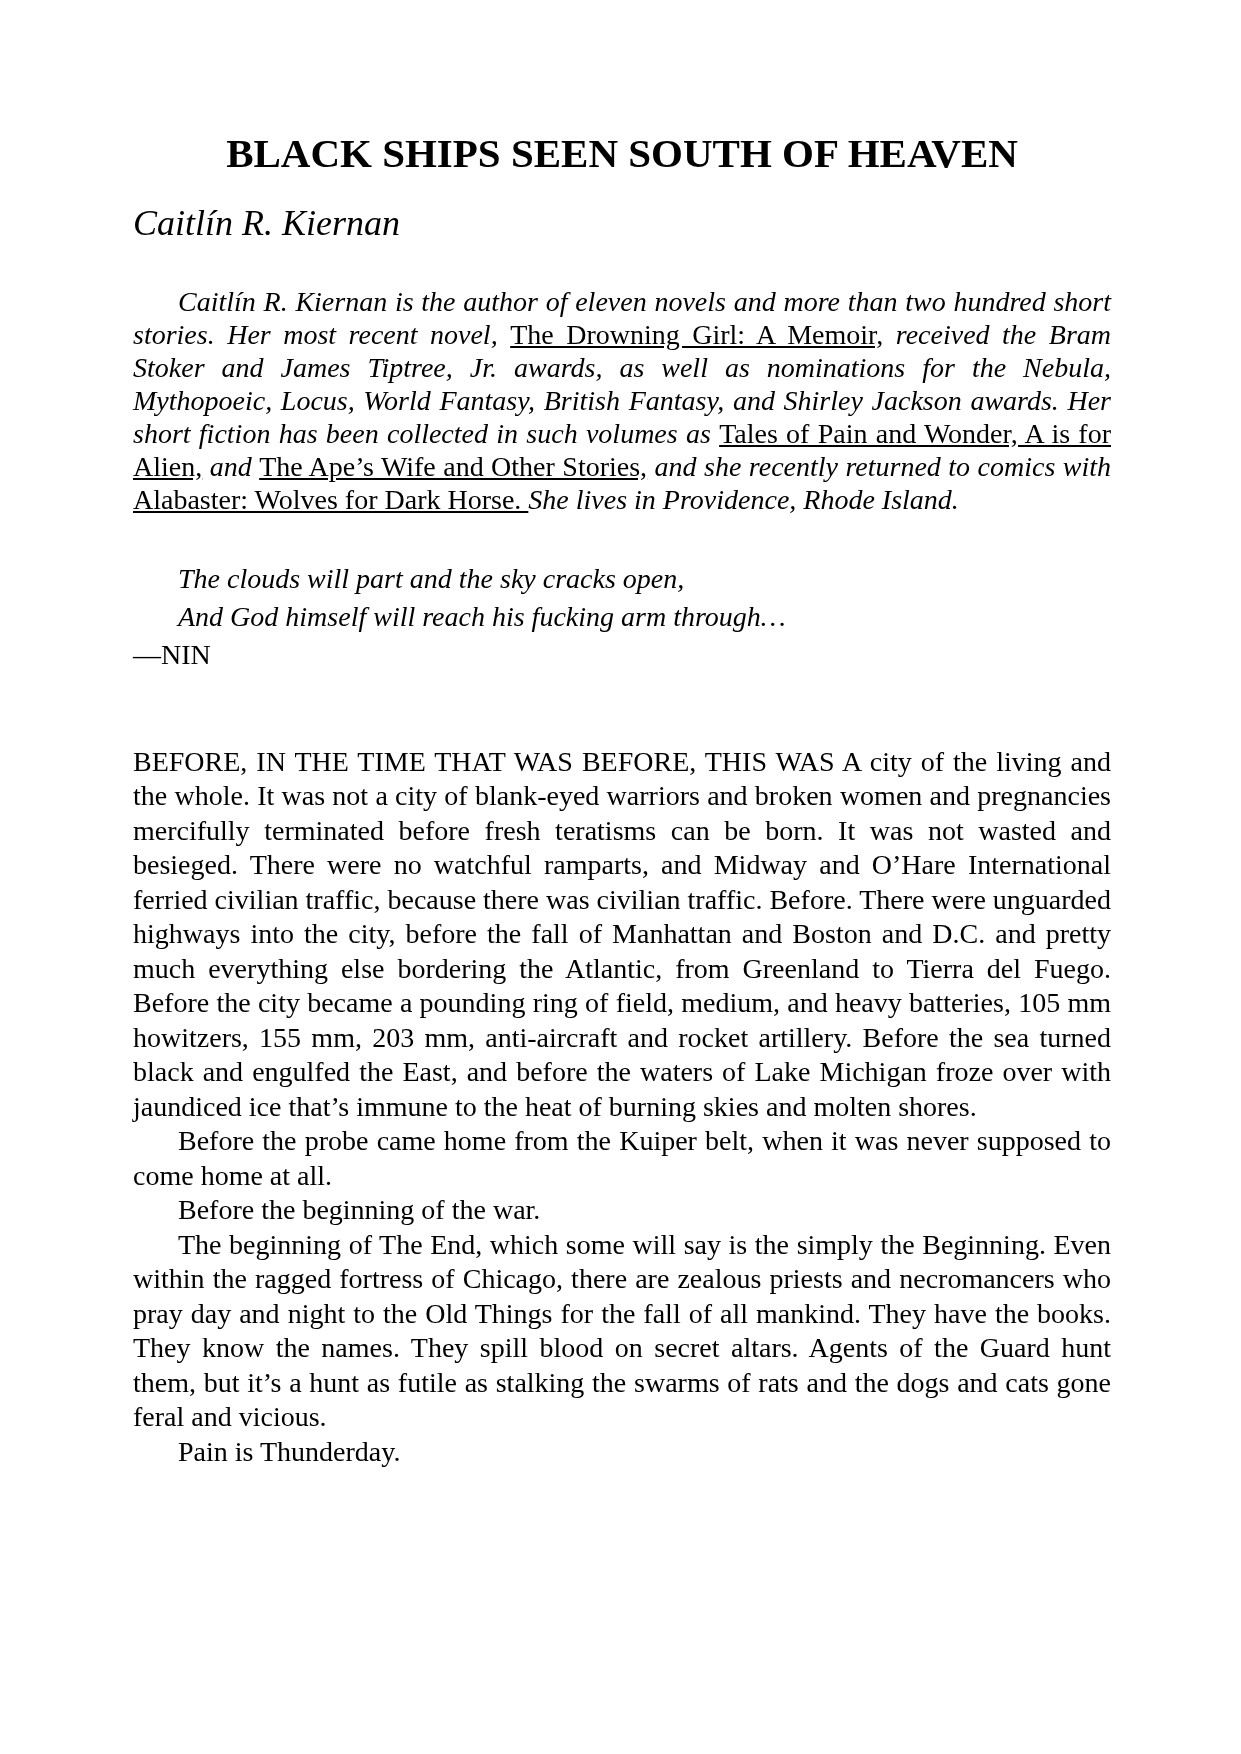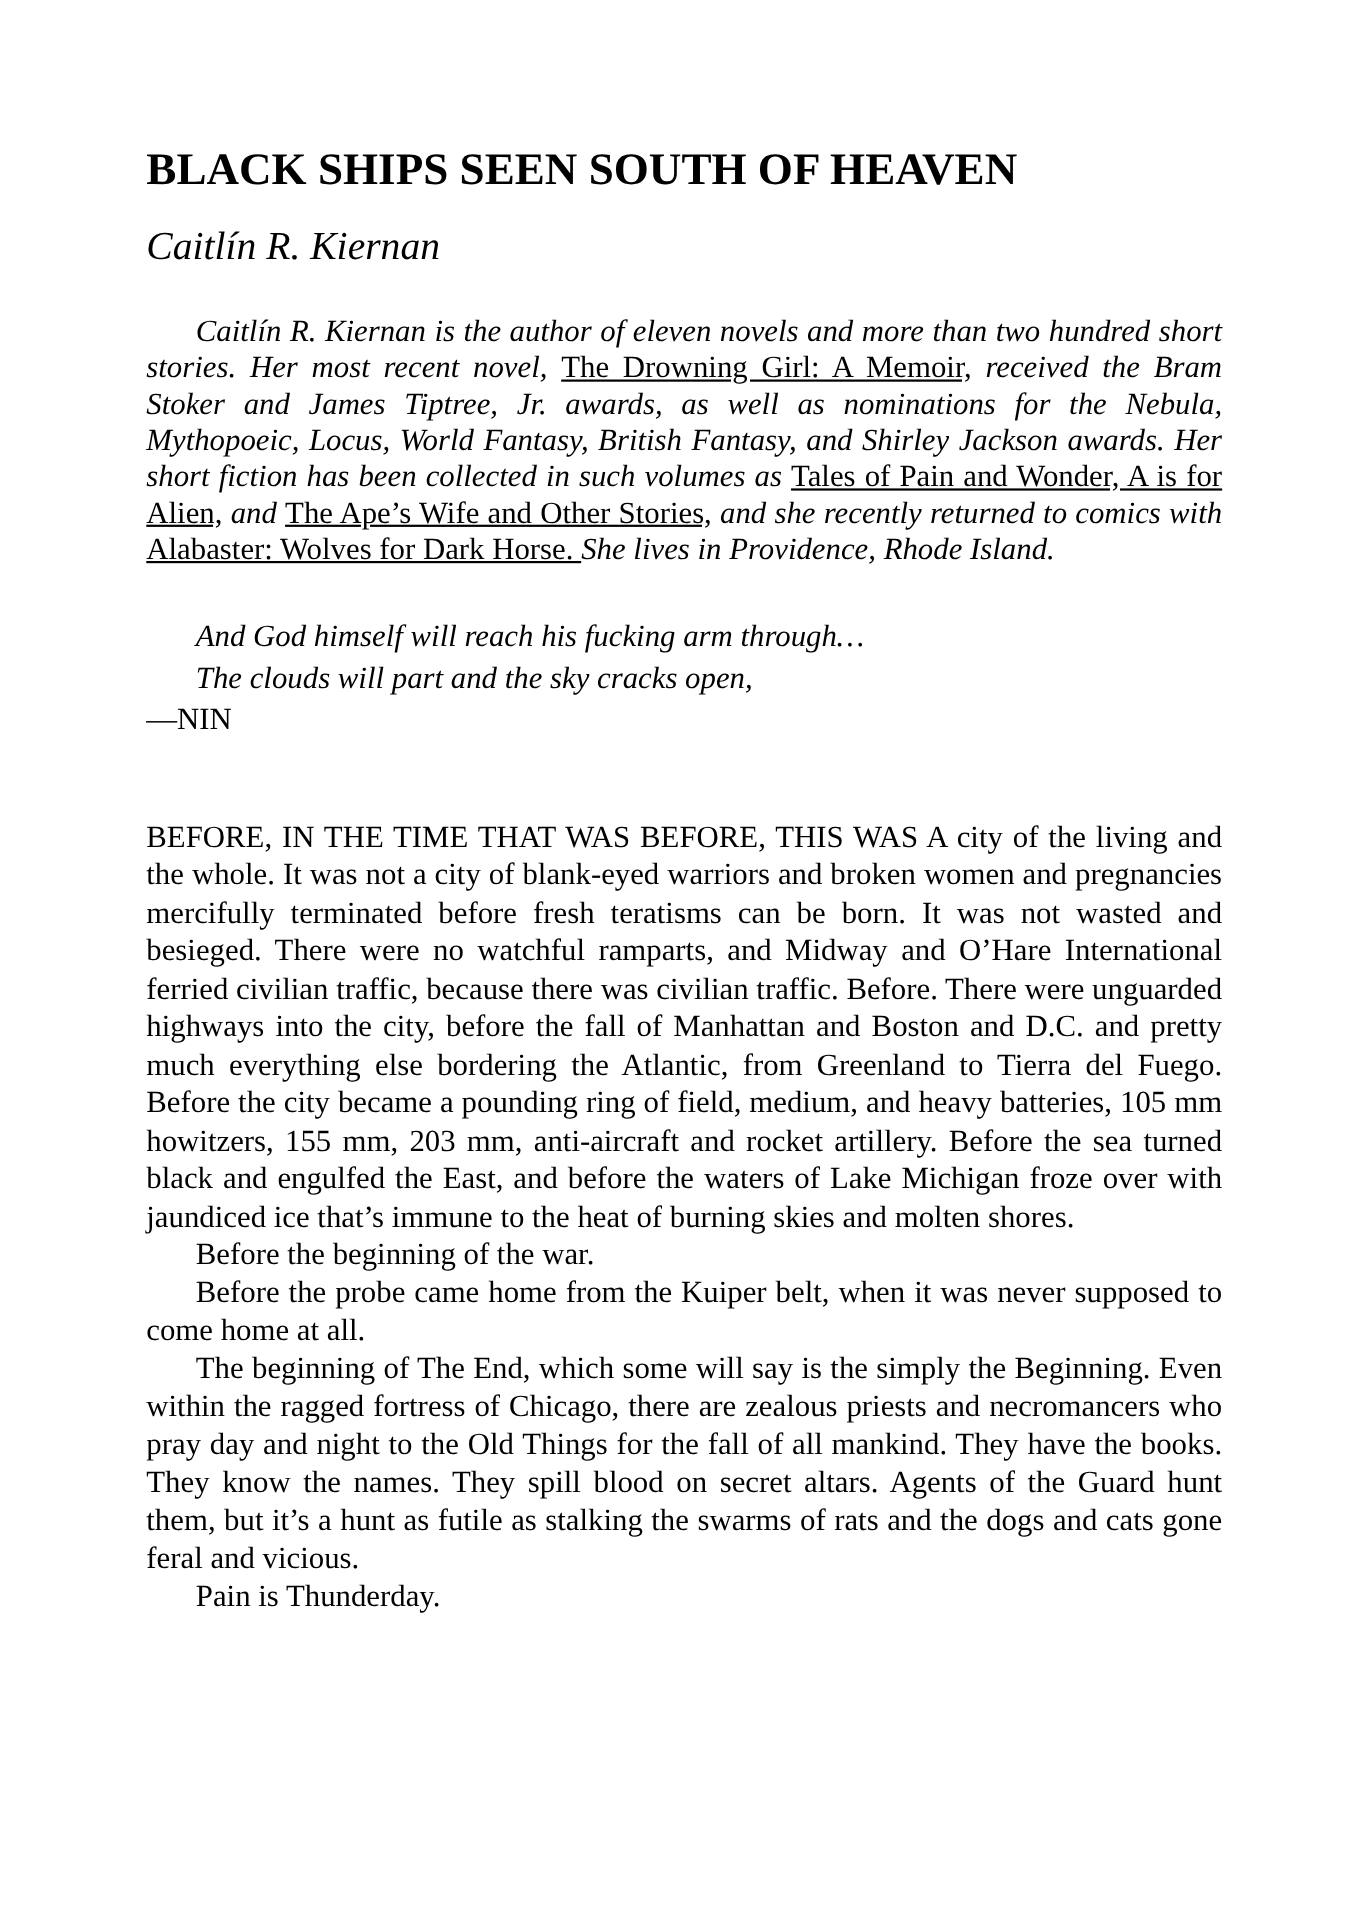--- a/index.html
+++ b/index.html
@@ -17,21 +17,21 @@
     left: 133px;
     top: 0;
     width: 978px;
   }
   .story-title {
     margin: 0;
     padding-top: 130px;
     font-size: 41px;
     line-height: 1.15;
     font-weight: 700;
-    text-align: left;
+    text-align: center;
     color: #000000;
   }
   .story-author {
     margin: 26px 0 0 0;
     font-size: 36px;
     line-height: 1.15;
     font-style: italic;
     font-weight: 400;
   }
   .author-bio {
@@ -73,28 +73,28 @@
 <div class="page">
   <div class="content">
 
     <h1 class="story-title">BLACK SHIPS SEEN SOUTH OF HEAVEN</h1>
 
     <h2 class="story-author">Caitlín R. Kiernan</h2>
 
     <p class="author-bio"><em class="italic">Caitlín R. Kiernan is the author of eleven novels and more than two hundred short stories. Her most recent novel, </em><span class="roman">The Drowning Girl: A Memoir,</span><em class="italic"> received the Bram Stoker and James Tiptree, Jr. awards, as well as nominations for the Nebula, Mythopoeic, Locus, World Fantasy, British Fantasy, and Shirley Jackson awards. Her short fiction has been collected in such volumes as </em><span class="roman">Tales of Pain and Wonder, A is for Alien,</span><em class="italic"> and </em><span class="roman">The Ape’s Wife and Other Stories,</span><em class="italic"> and she recently returned to comics with </em><span class="roman">Alabaster: Wolves for Dark Horse. </span><em class="italic">She lives in Providence, Rhode Island.</em></p>
 
     <div class="epigraph">
+      <div class="epigraph-line">The clouds will part and the sky cracks open,</div>
       <div class="epigraph-line">And God himself will reach his fucking arm through…</div>
-      <div class="epigraph-line">The clouds will part and the sky cracks open,</div>
     </div>
 
     <div class="epigraph-attribution">—NIN</div>
 
     <div class="story-body">
         <p class="no-indent">BEFORE, IN THE TIME THAT WAS BEFORE, THIS WAS A city of the living and the whole. It was not a city of blank-eyed warriors and broken women and pregnancies mercifully terminated before fresh teratisms can be born. It was not wasted and besieged. There were no watchful ramparts, and Midway and O’Hare International ferried civilian traffic, because there was civilian traffic. Before. There were unguarded highways into the city, before the fall of Manhattan and Boston and D.C. and pretty much everything else bordering the Atlantic, from Greenland to Tierra del Fuego. Before the city became a pounding ring of field, medium, and heavy batteries, 105 mm howitzers, 155 mm, 203 mm, anti-aircraft and rocket artillery. Before the sea turned black and engulfed the East, and before the waters of Lake Michigan froze over with jaundiced ice that’s immune to the heat of burning skies and molten shores.</p>
+        <p class="indent">Before the probe came home from the Kuiper belt, when it was never supposed to come home at all.</p>
         <p class="indent">Before the beginning of the war.</p>
-        <p class="indent">Before the probe came home from the Kuiper belt, when it was never supposed to come home at all.</p>
         <p class="indent">The beginning of The End, which some will say is the simply the Beginning. Even within the ragged fortress of Chicago, there are zealous priests and necromancers who pray day and night to the Old Things for the fall of all mankind. They have the books. They know the names. They spill blood on secret altars. Agents of the Guard hunt them, but it’s a hunt as futile as stalking the swarms of rats and the dogs and cats gone feral and vicious.</p>
         <p class="indent">Pain is Thunderday.</p>
       </div>
 
   </div>
 </div>
 
 </body></html>

